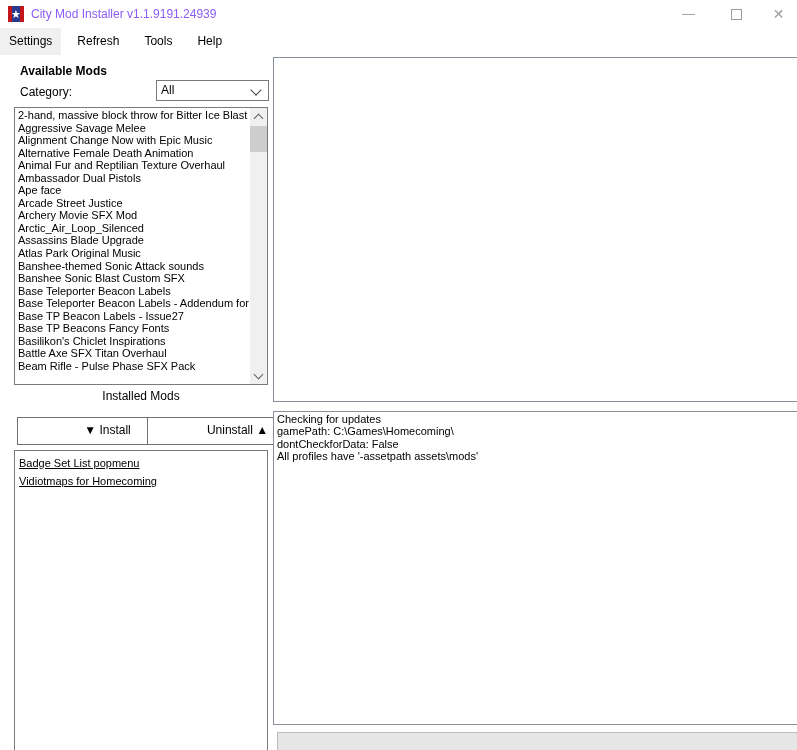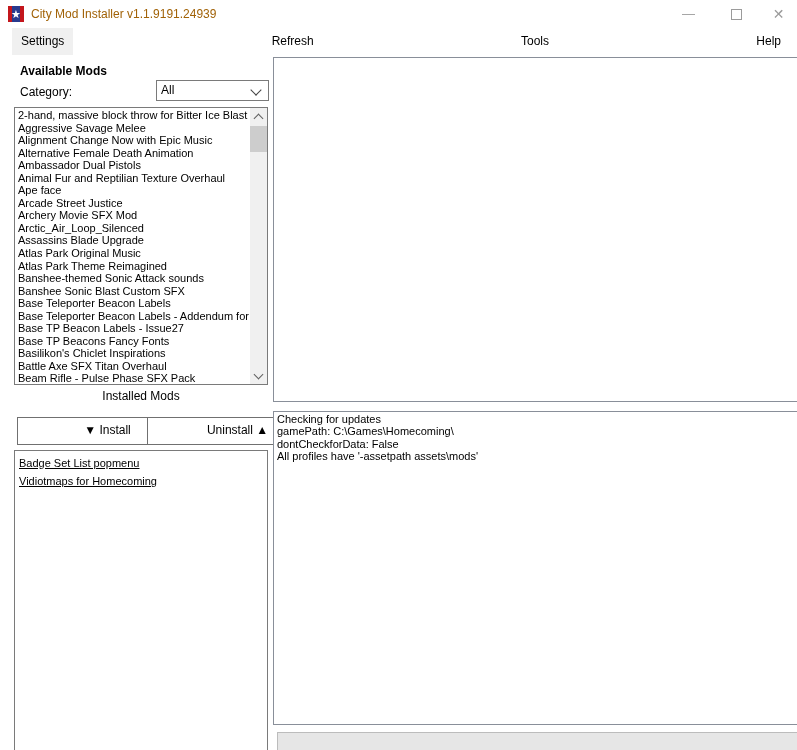--- a/index.html
+++ b/index.html
@@ -5,31 +5,31 @@
   html,body{margin:0;padding:0;background:#fff;}
   #app{position:relative;width:797px;height:750px;overflow:hidden;background:#fff;
        font-family:"Liberation Sans",sans-serif;color:#000;}
 
   
   .titlebar{position:absolute;left:0;top:0;right:0;height:28px;background:#fff;}
   .app-icon{position:absolute;left:8px;top:6px;width:16px;height:16px;background:#c3161c;}
   .app-icon .stripe{position:absolute;left:4px;right:4px;top:0;bottom:0;background:#283a8e;}
   .app-icon .star{position:absolute;left:0;top:0;width:16px;height:16px;color:#fff;
                   font-size:11px;line-height:17px;text-align:center;}
-  .window-title{position:absolute;left:31px;top:7px;font-size:12px;color:#a16207;white-space:nowrap;}
+  .window-title{position:absolute;left:31px;top:7px;font-size:12px;color:#8b5cf6;white-space:nowrap;}
   .win-btn{position:absolute;top:0;width:45px;height:28px;text-align:center;line-height:28px;
            color:#9b9b9b;font-size:13px;cursor:default;}
   #btn-min{left:666px;}
   #btn-max{left:714px;}
   #btn-close{left:756px;font-size:14px;}
   .max-box{display:inline-block;width:9px;height:9px;border:1px solid #9b9b9b;vertical-align:middle;}
 
   
   .menubar{position:absolute;left:0;top:28px;right:0;height:27px;display:flex;align-items:stretch;
-           padding-left:12px;background:#fff;justify-content:space-between;}
+           padding-left:0;background:#fff;}
   .menu-item{font-size:12px;padding:6px 9px 0 9px;margin-right:7px;white-space:nowrap;}
   .menu-item:first-child{background:#f0f0f0;}
 
   
   .lbl{font-size:12px;position:absolute;white-space:nowrap;}
   #lbl-available{left:20px;top:64px;font-weight:bold;}
   #lbl-category{left:20px;top:85px;}
 
   .combo{position:absolute;left:156px;top:80px;width:111px;height:19px;border:1px solid #7a7a7a;background:#fff;}
   .combo-value{position:absolute;left:4px;top:2px;font-size:12px;text-align:right;}
@@ -98,29 +98,28 @@
     <span class="combo-value">All</span>
     <span class="combo-chevron"></span>
   </div>
 
   <div class="listbox" id="available-list">
     <div class="av-items">
         <div class="available-mod-item">2-hand, massive block throw for Bitter Ice Blast</div>
         <div class="available-mod-item">Aggressive Savage Melee</div>
         <div class="available-mod-item">Alignment Change Now with Epic Music</div>
         <div class="available-mod-item">Alternative Female Death Animation</div>
+        <div class="available-mod-item">Animal Fur and Reptilian Texture Overhaul</div>
         <div class="available-mod-item">Ambassador Dual Pistols</div>
-        <div class="available-mod-item">Animal Fur and Reptilian Texture Overhaul</div>
         <div class="available-mod-item">Ape face</div>
         <div class="available-mod-item">Arcade Street Justice</div>
         <div class="available-mod-item">Archery Movie SFX Mod</div>
         <div class="available-mod-item">Arctic_Air_Loop_Silenced</div>
         <div class="available-mod-item">Assassins Blade Upgrade</div>
         <div class="available-mod-item">Atlas Park Original Music</div>
-        <div class="available-mod-item">Atlas Park Theme Reimagined</div>
         <div class="available-mod-item">Banshee-themed Sonic Attack sounds</div>
         <div class="available-mod-item">Banshee Sonic Blast Custom SFX</div>
         <div class="available-mod-item">Base Teleporter Beacon Labels</div>
         <div class="available-mod-item">Base Teleporter Beacon Labels - Addendum for Iss</div>
         <div class="available-mod-item">Base TP Beacon Labels - Issue27</div>
         <div class="available-mod-item">Base TP Beacons Fancy Fonts</div>
         <div class="available-mod-item">Basilikon's Chiclet Inspirations</div>
         <div class="available-mod-item">Battle Axe SFX Titan Overhaul</div>
         <div class="available-mod-item">Beam Rifle - Pulse Phase SFX Pack</div>
       </div>

